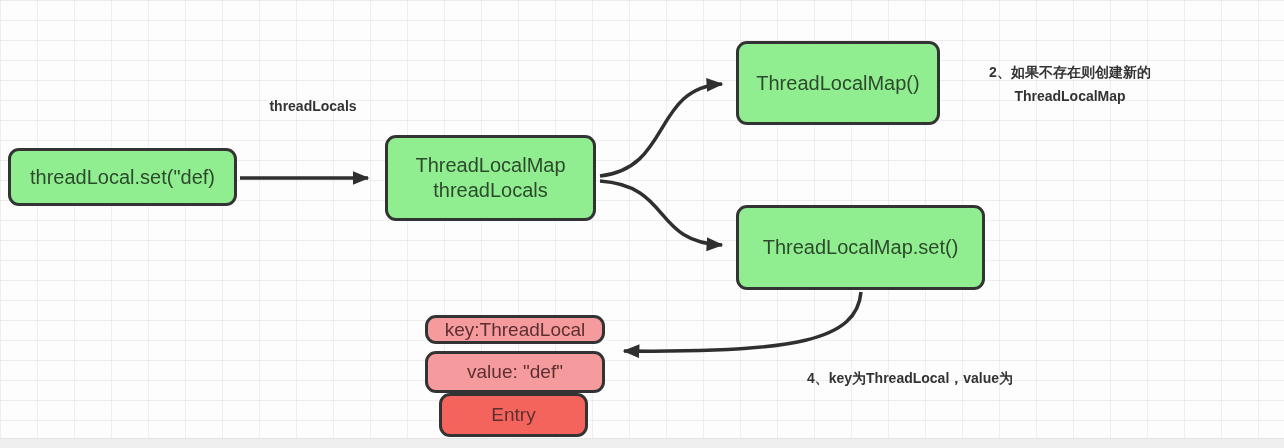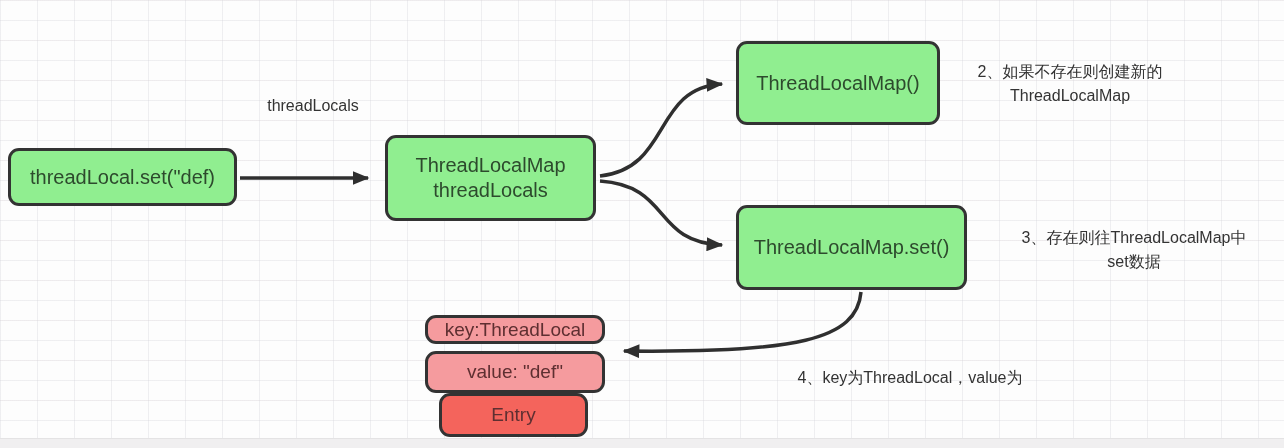--- a/index.html
+++ b/index.html
@@ -27,21 +27,21 @@
     position:absolute;box-sizing:border-box;
     border:3px solid var(--border,#333333);border-radius:11px;
     display:flex;flex-direction:column;align-items:center;justify-content:center;
     text-align:center;line-height:1.25;
   }
   .node.green{background:var(--node-green,#90ee90);color:var(--green-text,#2d4a2d);font-size:20px;}
   .node.pink{background:var(--node-pink,#f59b9e);color:var(--red-text,#5e2f31);font-size:19px;}
   .node.red{background:var(--node-red,#f4645c);color:var(--red-text,#5e2f31);font-size:19px;}
   .annotation{
     position:absolute;text-align:center;color:var(--annotation-text,#333333);
-    font-size:16px;line-height:24px;
+    font-size:14px;line-height:24px;font-weight:bold;
   }
   .nl{display:block;}
 </style>
 </head>
 <body>
 
 <div class="canvas">
 
   <svg class="arrows" viewBox="0 0 1284 448">
     <defs>
@@ -70,28 +70,24 @@
 
   <div class="node green" style="left:736px;top:41px;width:204px;height:84px;">
     <span>ThreadLocalMap()</span>
   </div>
 
   <div class="annotation" style="left:950px;top:60px;width:240px;">
     <span class="nl">2、如果不存在则创建新的</span>
     <span class="nl">ThreadLocalMap</span>
   </div>
 
-  <div class="node green" style="left:736px;top:205px;width:231px;height:85px;">
+  <div class="node green" style="left:736px;top:205px;width:249px;height:85px;">
     <span>ThreadLocalMap.set()</span>
   </div>
 
-  <div class="annotation" style="left:984px;top:226px;width:300px;">
-    <span class="nl">3、存在则往ThreadLocalMap中</span>
-    <span class="nl">set数据</span>
-  </div>
 
   <div class="node pink" style="left:425px;top:315px;width:180px;height:29px;text-align:right;">
     <span>key:ThreadLocal</span>
   </div>
 
   <div class="node pink" style="left:425px;top:351px;width:180px;height:42px;">
     <span>value: "def"</span>
   </div>
 
   <div class="node red" style="left:439px;top:393px;width:149px;height:44px;">

